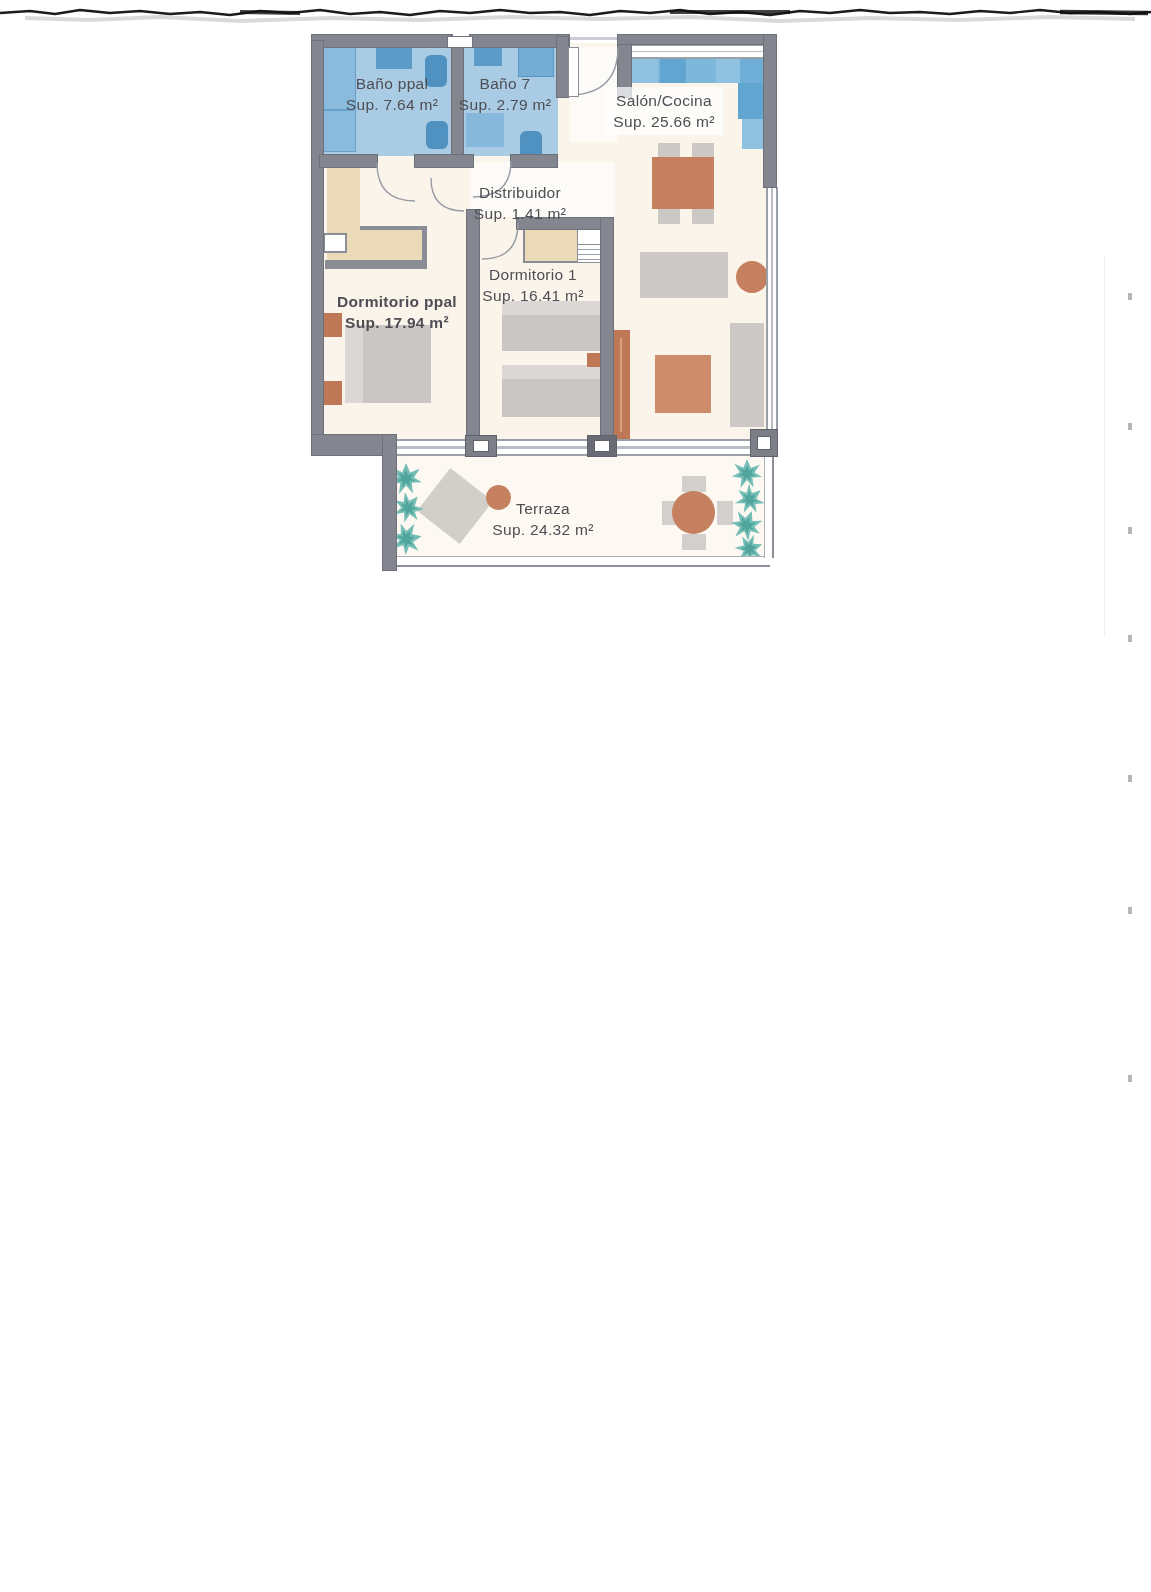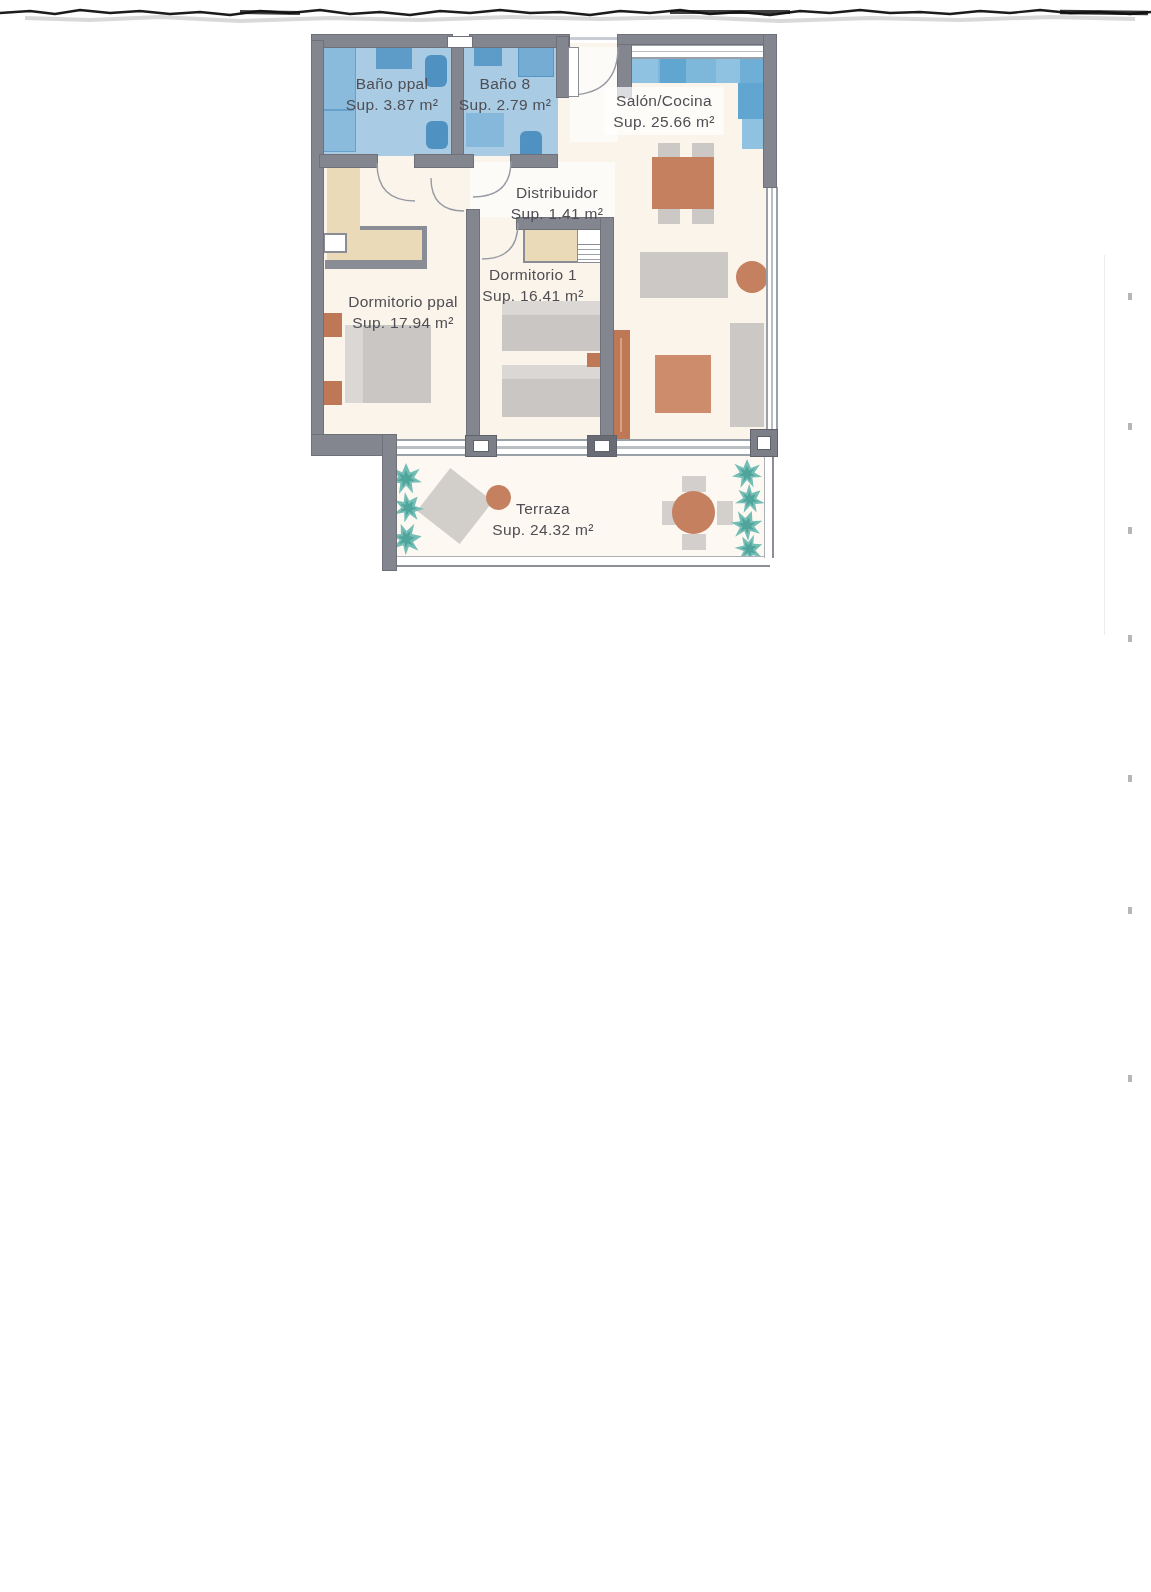--- a/index.html
+++ b/index.html
@@ -178,39 +178,39 @@
     <svg class="abs arcs" viewBox="0 0 464 540">
       <path d="M260,60 Q306,58 306,12" fill="none" stroke="#979BA3" stroke-width="1.4"></path>
       <path d="M65,128 Q65,166 103,166" fill="none" stroke="#979BA3" stroke-width="1.4"></path>
       <path d="M199,126 Q199,162 161,162" fill="none" stroke="#979BA3" stroke-width="1.4"></path>
       <path d="M170,224 Q206,224 206,188" fill="none" stroke="#979BA3" stroke-width="1.4"></path>
       <path d="M119,143 Q119,176 152,176" fill="none" stroke="#979BA3" stroke-width="1.4"></path>
     </svg>
 
     <div class="abs room-label" style="left:80px;top:38px;">
       <span class="nm">Baño ppal</span>
-      <span class="ar">Sup. 3.87 m²</span>
+      <span class="ar">Sup. 7.64 m²</span>
     </div>
     <div class="abs room-label" style="left:193px;top:38px;">
-      <span class="nm">Baño 8</span>
+      <span class="nm">Baño 7</span>
       <span class="ar">Sup. 2.79 m²</span>
     </div>
     <div class="abs room-label lbl-box" style="left:352px;top:52px;">
       <span class="nm">Salón/Cocina</span>
       <span class="ar">Sup. 25.66 m²</span>
     </div>
-    <div class="abs room-label" style="left:208px;top:147px;margin-left:37px;">
+    <div class="abs room-label" style="left:208px;top:147px;">
       <span class="nm">Distribuidor</span>
       <span class="ar">Sup. 1.41 m²</span>
     </div>
     <div class="abs room-label" style="left:221px;top:229px;">
       <span class="nm">Dormitorio 1</span>
       <span class="ar">Sup. 16.41 m²</span>
     </div>
-    <div class="abs room-label" style="left:91px;top:256px;">
+    <div class="abs room-label" style="left:85px;top:256px;font-weight:bold;">
       <span class="nm">Dormitorio ppal</span>
       <span class="ar">Sup. 17.94 m²</span>
     </div>
     <div class="abs room-label" style="left:231px;top:463px;">
       <span class="nm">Terraza</span>
       <span class="ar">Sup. 24.32 m²</span>
     </div>
 
   </div>
 </div>

